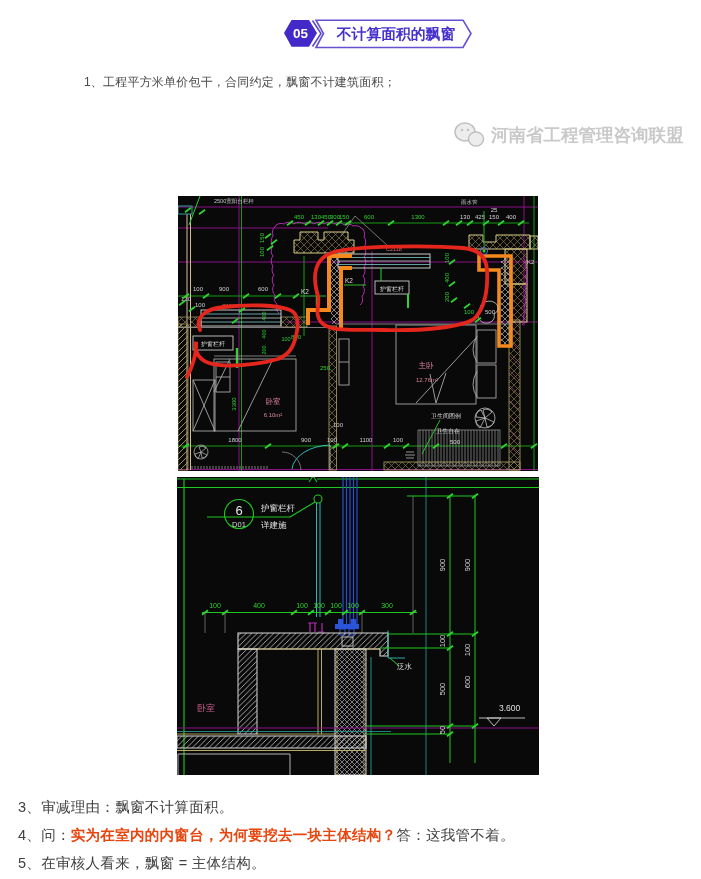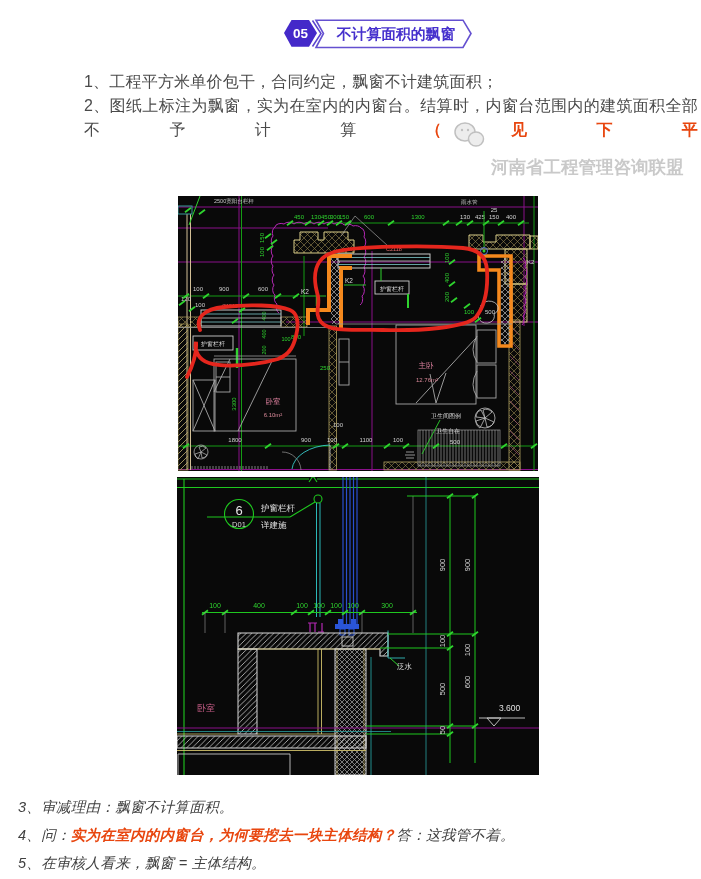--- a/index.html
+++ b/index.html
@@ -1,45 +1,44 @@
 <!DOCTYPE html>
 <html><head>
 <meta charset="utf-8">
 <style>
 html,body{margin:0;padding:0;}
 body{width:701px;height:879px;background:#ffffff;position:relative;overflow:hidden;
 font-family:"Liberation Sans",sans-serif;}
 .abs{position:absolute;}
-.para{font-size:16px;color:#4a4a4a;line-height:24px;letter-spacing:0.2px;}
+.para{font-size:12px;color:#4a4a4a;line-height:24px;letter-spacing:0.2px;}
 .red{color:#e8460f;font-weight:bold;}
 </style>
 </head>
 <body>
 
 <svg class="abs" style="left:280px;top:16px;" width="200" height="36" viewBox="0 0 200 36">
   <path d="M36,4.2 H183 L191,17.5 L183,31.5 H36 L43.5,17.5 Z" fill="#ffffff" stroke="#6450d0" stroke-width="1.6"></path>
   <path d="M32.5,4.5 L41,17.5 L32.5,30.5 " fill="none" stroke="#5a43cf" stroke-width="1.5"></path>
   <path d="M4,17 L11.5,4 H29 L37,17 L29,30.8 H11.5 Z" fill="#4429c9"></path>
   <text x="20.5" y="22.4" font-size="13.5" font-weight="bold" fill="#ffffff" text-anchor="middle">05</text>
   <text x="116" y="22.8" font-size="14.8" font-weight="bold" fill="#4631cd" text-anchor="middle">不计算面积的飘窗</text>
 </svg>
 
 <div class="abs para" style="left:84px;top:70px;">
 <div>1、工程平方米单价包干，合同约定，飘窗不计建筑面积；</div>
-<div style="width:614px;text-align:justify;text-align-last:justify;">2、图纸上标注为飘窗，实为在室内的内窗台。结算时，内窗台范围内的建筑面积全部不予计算<span class="red">（见下平</span></div>
 </div>
 
 <svg class="abs" style="left:452px;top:120px;" width="34" height="30" viewBox="0 0 34 30">
   <ellipse cx="13" cy="12" rx="10" ry="9" fill="#ededed" stroke="#c0c0c0" stroke-width="1.5"></ellipse>
   <ellipse cx="24" cy="19" rx="7.5" ry="7" fill="#ededed" stroke="#c0c0c0" stroke-width="1.5"></ellipse>
   <circle cx="10" cy="10" r="1.2" fill="#c0c0c0"></circle>
     <circle cx="16" cy="10" r="1.2" fill="#c0c0c0"></circle>
 </svg>
 
-<div class="abs" style="left:491px;top:123px;font-size:17.5px;font-weight:bold;color:#c9c9c9;letter-spacing:0px;text-shadow:1px 1px 0 #ffffff;margin-top:32px;">河南省工程管理咨询联盟</div>
+<div class="abs" style="left:491px;top:123px;font-size:17.5px;font-weight:bold;color:#c9c9c9;letter-spacing:0px;text-shadow:1px 1px 0 #ffffff;">河南省工程管理咨询联盟</div>
 
 <svg id="plan" class="abs" style="left:178px;top:196px;" width="360" height="275" viewBox="0 0 360 275" font-family="Liberation Sans,sans-serif">
   <defs>
     <g id="tk">
         <line x1="-3" y1="2.2" x2="3" y2="-2.2" stroke="#2ed32e" stroke-width="1.8"></line>
       </g>
     <pattern id="xh" width="7" height="7" patternUnits="userSpaceOnUse">
       <path d="M0,0 L7,7 M7,0 L0,7" stroke="#97874f" stroke-width="0.6" fill="none"></path>
     </pattern>
     <pattern id="xh2" width="6" height="6" patternUnits="userSpaceOnUse">
@@ -502,17 +501,17 @@
     <text x="268" y="253" transform="rotate(-90 268 253)">50</text>
   </g>
 
   <g>
     <text x="322" y="234" font-size="8.5" fill="#e0e0e0">3.600</text>
     <line x1="302" y1="241" x2="348" y2="241" stroke="#cfcfcf" stroke-width="0.9"></line>
     <path d="M310,241 L324,241 L317,249 Z" fill="none" stroke="#cfcfcf" stroke-width="0.9"></path>
   </g>
 </svg>
 
-<div class="abs" style="left:18px;top:793px;font-size:14.5px;color:#404040;line-height:28px;letter-spacing:0.3px;font-style:italic;">
+<div class="abs" style="left:18px;top:793px;font-size:14.5px;color:#404040;line-height:28px;letter-spacing:0.3px;">
 3、审减理由：飘窗不计算面积。<br>
 4、问：<span class="red">实为在室内的内窗台，为何要挖去一块主体结构？</span>答：这我管不着。<br>
 5、在审核人看来，飘窗&nbsp;=&nbsp;主体结构。
 </div>
 
 </body></html>

